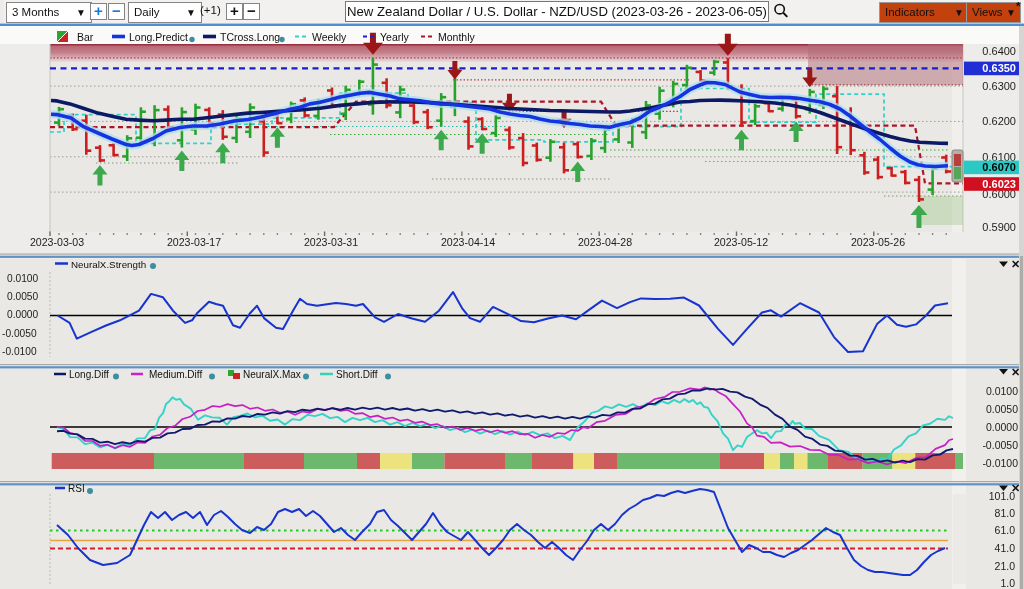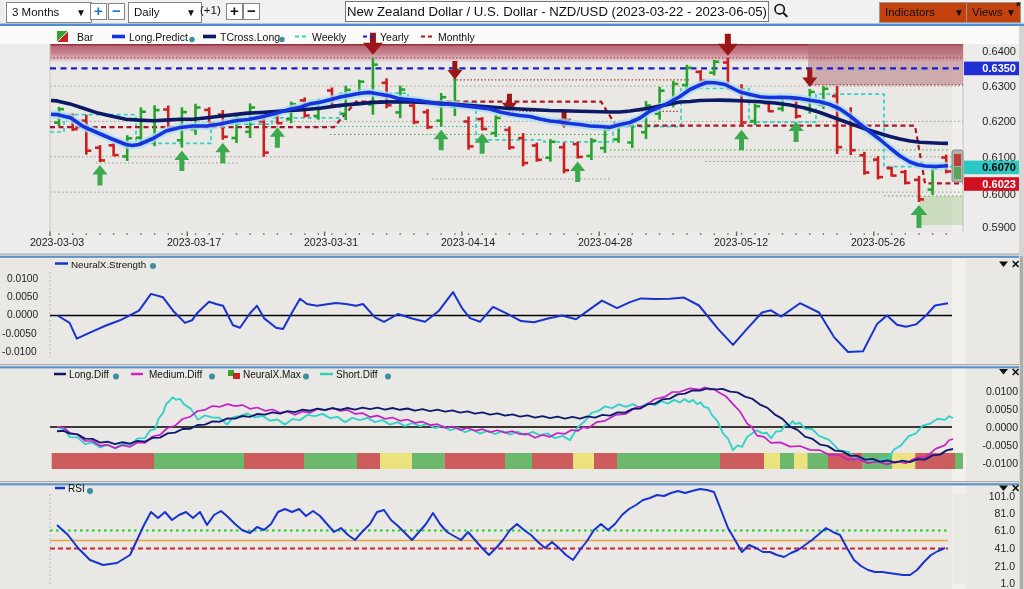--- a/index.html
+++ b/index.html
@@ -607,21 +607,21 @@
   </svg>
 
 <div id="toolbar">
  <div class="dd" style="left:2px;width:79px">3 Months<span class="arr">▼</span></div>
  <div class="btn" style="left:86px;color:#1878d8">+</div>
  <div class="btn" style="left:104px;color:#1878d8">−</div>
  <div class="dd" style="left:124px;width:67px">Daily<span class="arr">▼</span></div>
  <div class="plain" style="left:196px">(+1)</div>
  <div class="btn" style="left:222px;color:#111">+</div>
  <div class="btn" style="left:239px;color:#111">−</div>
- <div id="title">New Zealand Dollar / U.S. Dollar - NZD/USD (2023-03-22 - 2023-06-05)</div>
+ <div id="title">New Zealand Dollar / U.S. Dollar - NZD/USD (2023-03-26 - 2023-06-05)</div>
  <svg id="mag" viewBox="0 0 20 20">
       <circle cx="8.5" cy="8" r="5.2" fill="none" stroke="#111" stroke-width="1.8"></circle>
       <line x1="12.5" y1="12" x2="17" y2="16.5" stroke="#111" stroke-width="2.2"></line>
     </svg>
  <div class="dd gr" style="left:875px;width:84px">Indicators<span class="arr">▼</span></div>
  <div class="dd gr" style="left:962px;width:48px">Views<span class="arr" style="right:4px">▼</span></div>
  <div class="plain" style="left:1012px;top:0;font-weight:bold">*</div>
 </div>
 <div id="sep"></div>
 

